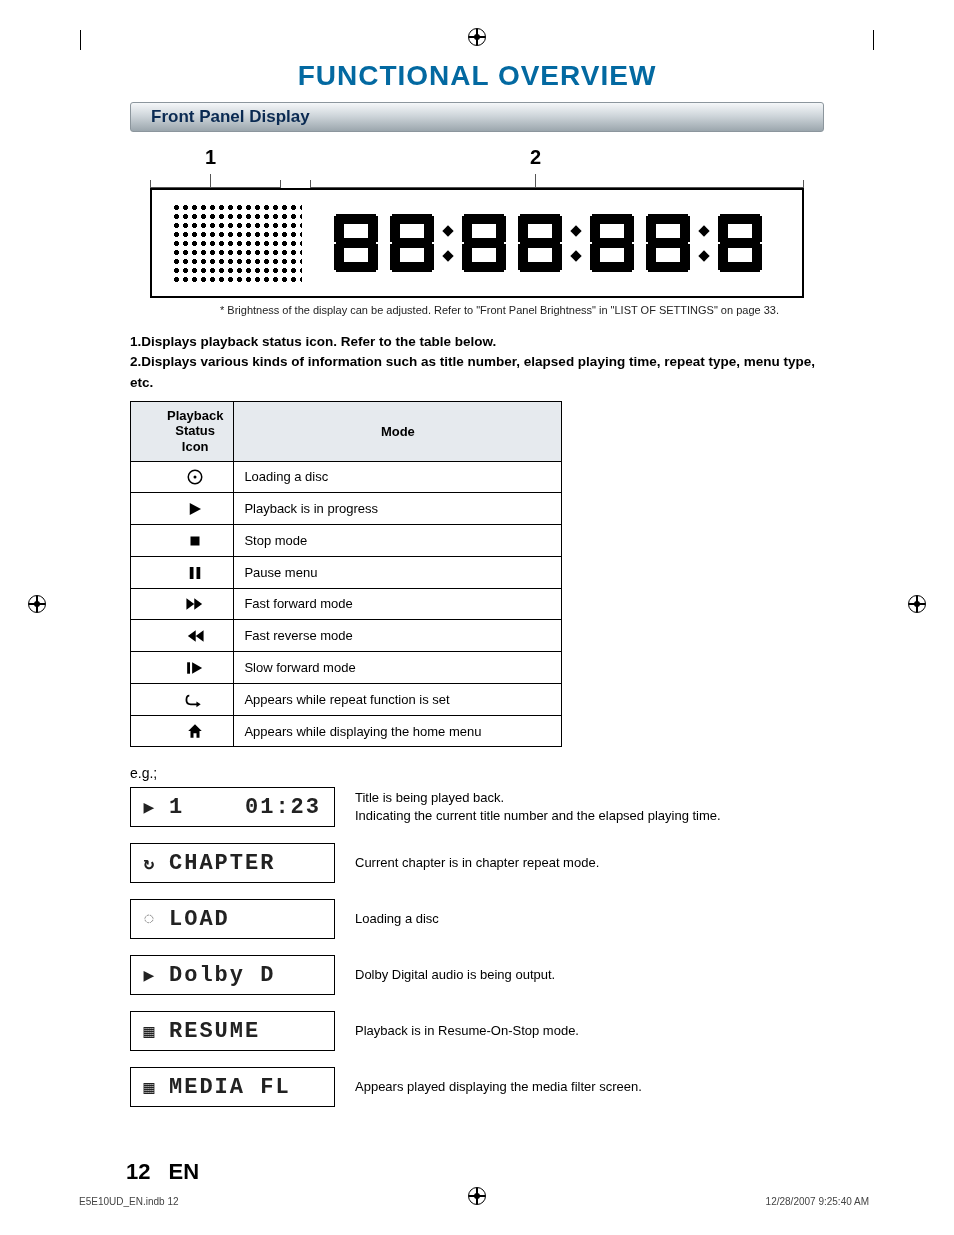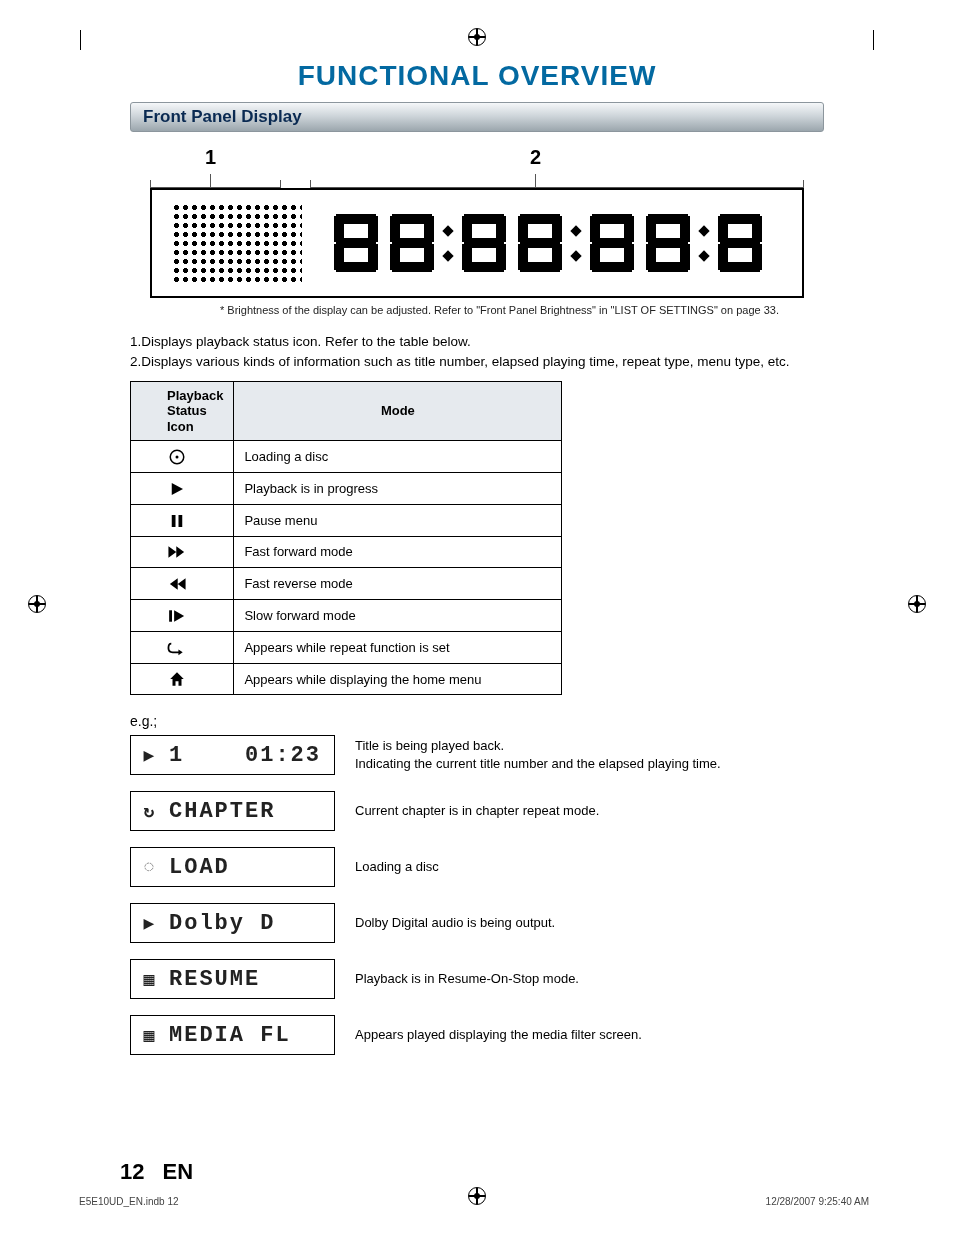--- a/index.html
+++ b/index.html
@@ -42,21 +42,21 @@
     color: #0369a1;
     font-size: 28px;
     font-weight: 600;
     letter-spacing: 1px;
     margin: 30px 0 10px 0;
   }
   .section-bar {
     background: linear-gradient(to bottom, #f5f7f9 0%, #cfd6db 45%, #9ba6ad 100%);
     border: 1px solid #8c969d;
     border-radius: 3px;
-    padding: 4px 12px;
+    padding: 4px 20px;
     font-weight: 700;
     font-size: 17px;
     color: #0a2a52;
     margin: 0 70px 14px 70px;
   }
   .diagram {
     margin: 0 90px 6px 90px;
   }
   .diagram-labels {
     position: relative;
@@ -107,39 +107,39 @@
   }
   .colon div{ width:8px;height:8px;background:#000; transform:rotate(45deg);}
   .foot-note {
     font-size: 11px;
     color:#222;
     margin: 6px 0 16px 160px;
   }
   .desc-list {
     margin: 0 70px 8px 70px;
     font-size: 13.5px;
-    font-weight:400;
+    font-weight:700;
     line-height:1.5;
   }
   .mode-table {
     margin: 6px 70px 18px 70px;
     border-collapse: collapse;
   }
   .mode-table th, .mode-table td {
     border:1.5px solid #000;
     font-size:13px;
     text-align:left;
     padding: 6px 10px;
   }
   .mode-table th {
     background:#e6eaee;
     text-align:center;
     font-weight:700;
   }
-  .mode-table .col-icon { width:100px; text-align:left; font-size:16px;padding-left:36px;}
+  .mode-table .col-icon { width:100px; text-align:center; font-size:16px;padding-left:36px;}
   .mode-table .col-mode { width:328px;}
   .mode-table th.col-icon { font-size:13px; line-height:1.2;}
   .eg-head {
     font-weight:400;
     font-size:14px;
     margin: 0 70px 6px 70px;
   }
   .examples {
     margin: 0 70px 0 70px;
   }
@@ -162,21 +162,21 @@
   }
   .lcd-box .ic { width:22px; text-align:center; font-size:18px;}
   .ex-desc {
     font-size: 13px;
     line-height:1.4;
     flex:1;
   }
   .page-footer {
     position:absolute;
     bottom: 50px;
-    left: 120px;
+    left: 126px;
     font-size: 22px;
     font-weight:700;
     display:flex; gap:18px;
   }
   .print-footer {
     position:absolute;
     bottom: 28px;
     left: 79px; right:85px;
     display:flex; justify-content:space-between;
     font-size: 10px;
@@ -281,20 +281,28 @@
       <td class="col-icon">
         <svg class="icon-svg" viewBox="0 0 24 24">
               <path d="M5 4 L20 12 L5 20 Z" fill="#000"></path>
             </svg>
       </td>
       <td class="col-mode">Playback is in progress</td>
     </tr>
     <tr>
       <td class="col-icon">
         <svg class="icon-svg" viewBox="0 0 24 24">
+              <rect x="6" y="6" width="12" height="12" fill="#000"></rect>
+            </svg>
+      </td>
+      <td class="col-mode">Stop mode</td>
+    </tr>
+    <tr>
+      <td class="col-icon">
+        <svg class="icon-svg" viewBox="0 0 24 24">
               <rect x="5" y="4" width="5" height="16" fill="#000"></rect>
               <rect x="14" y="4" width="5" height="16" fill="#000"></rect>
             </svg>
       </td>
       <td class="col-mode">Pause menu</td>
     </tr>
     <tr>
       <td class="col-icon">
         <svg class="icon-svg" viewBox="0 0 28 24">
               <path d="M2 4 L13 12 L2 20 Z M13 4 L24 12 L13 20 Z" fill="#000"></path>

